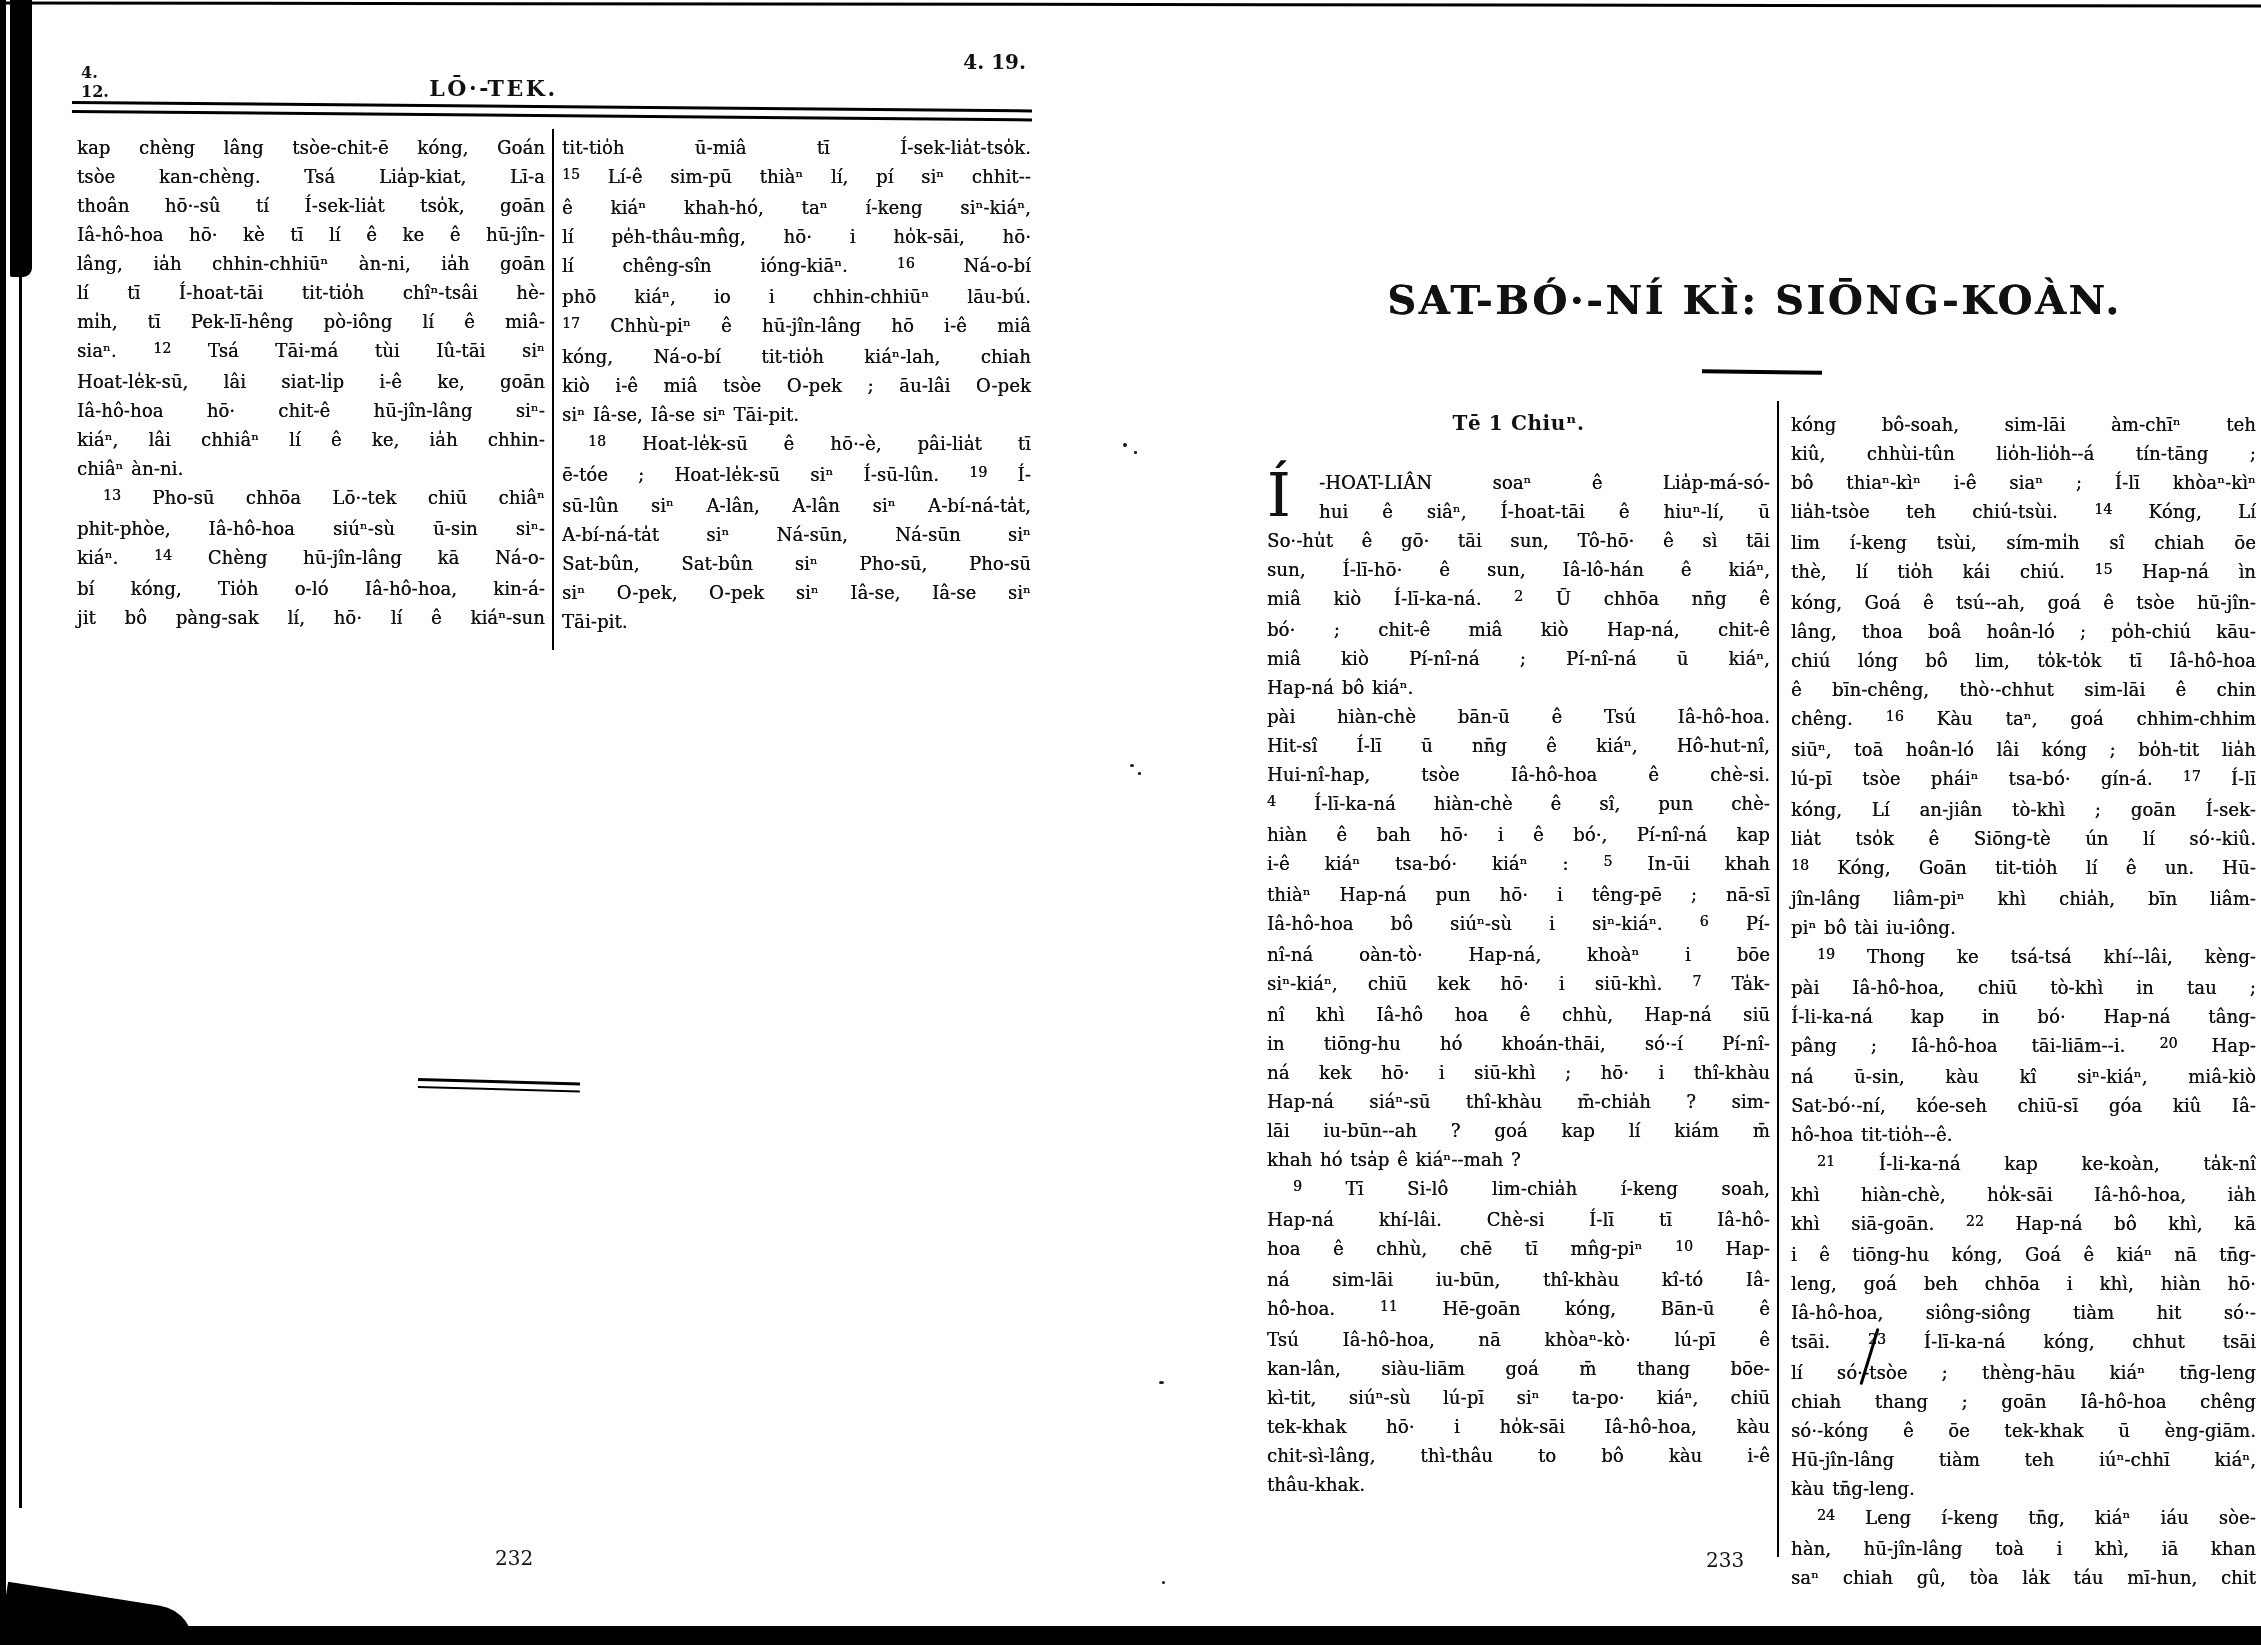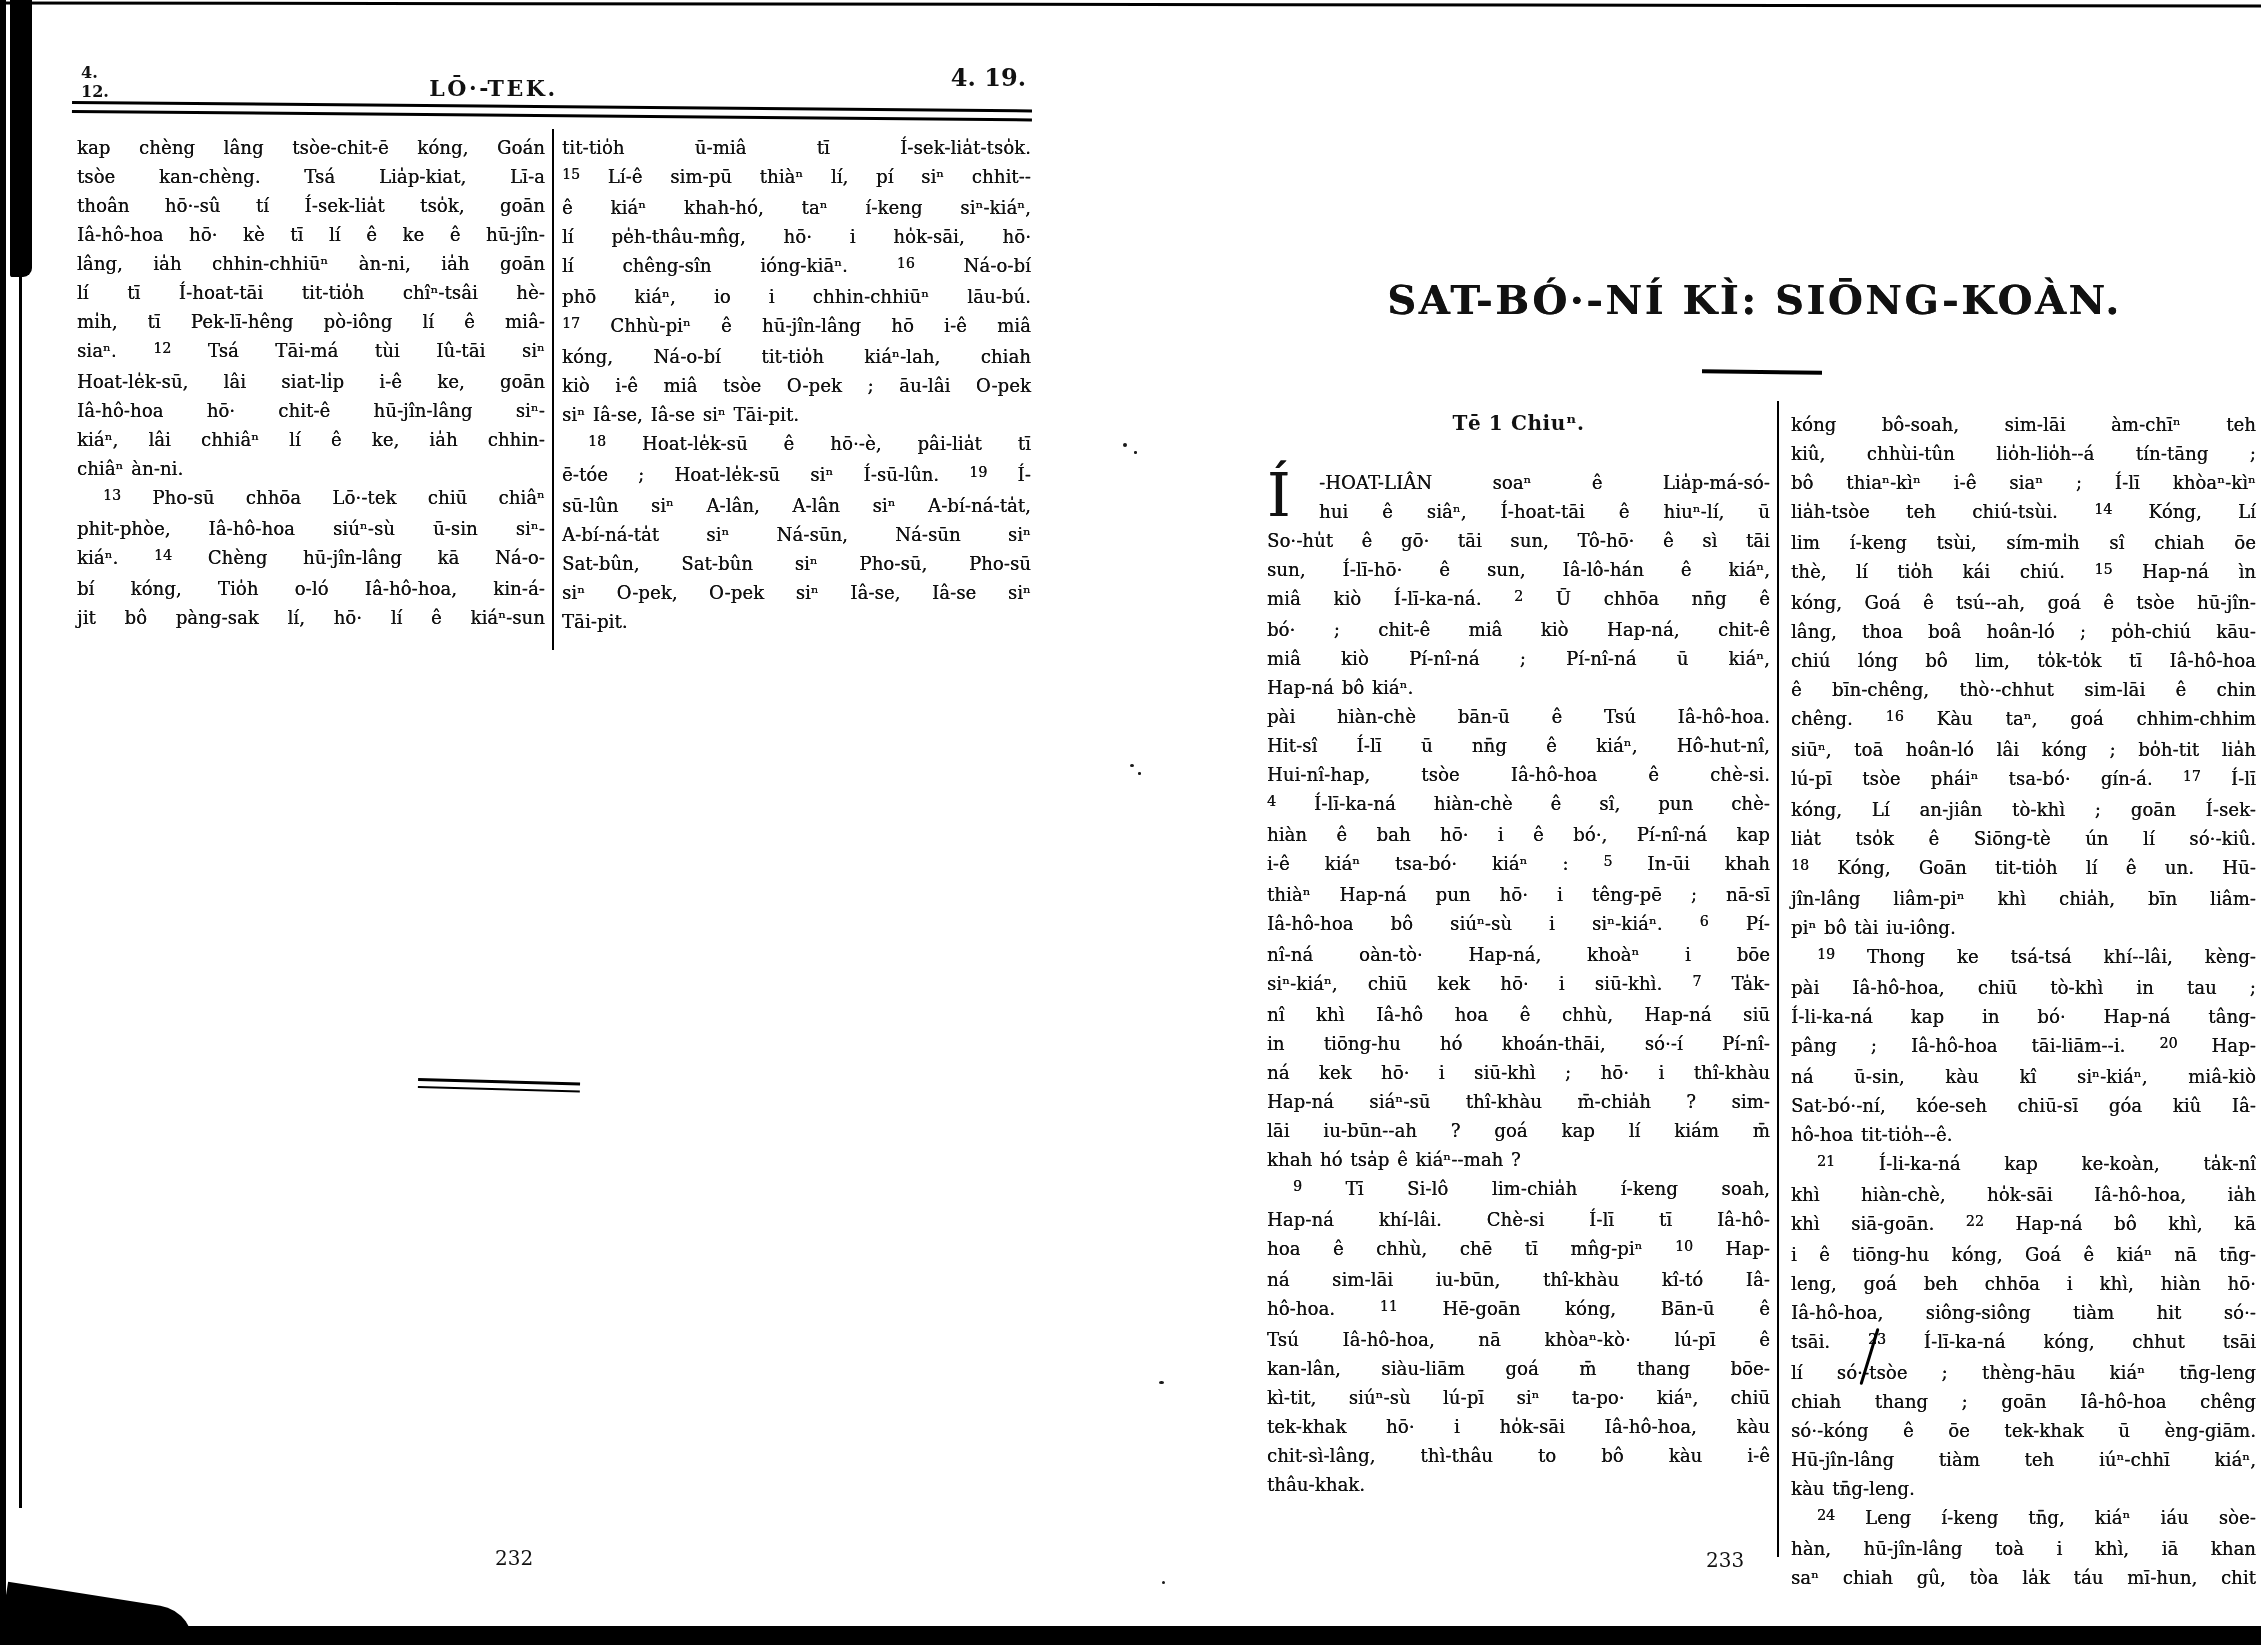--- a/index.html
+++ b/index.html
@@ -19,21 +19,21 @@
   .edge-left2{left:19.3px;top:245px;width:2.6px;height:1263px;}
   .edge-blob{left:10.3px;top:0;width:22px;height:277px;border-radius:0 0 9px 2.6px;}
   .edge-bottom{left:0;top:1626px;width:2261px;height:19.3px;}
   .edge-wedge{left:0;top:1581px;width:193px;height:52px;transform:rotate(9deg);transform-origin:left bottom;border-radius:0 39px 0 0;}
 
   .page{position:absolute;}
   
   .runhead{position:absolute;font-weight:700;}
   .rh-left{left:81px;top:63px;font-size:16px;}
   .rh-center{left:385px;top:75px;width:217px;text-align:center;font-size:22px;letter-spacing:2.6px;}
-  .rh-right{left:920px;top:63px;width:106px;text-align:right;font-size:24px;}
+  .rh-right{left:920px;top:50px;width:106px;text-align:right;font-size:20px;}
   .dbl-rule{position:absolute;}
   .dbl-rule i{display:block;background:#000;height:3.2px;}
   .head-rule{left:72px;top:101px;width:960px;transform:rotate(0.5deg);transform-origin:left center;}
   .head-rule i + i{margin-top:5.8px;}
   .end-rule{left:418px;top:1078px;width:162px;transform:rotate(1.6deg);transform-origin:left center;}
   .end-rule i{height:2.6px;}
   .end-rule i + i{margin-top:5.2px;}
   .vrule{position:absolute;width:1.9px;background:#000;}
   .lp-vrule{left:552px;top:129px;height:521px;}
   .rp-vrule{left:1777px;top:401px;height:1156px;}

